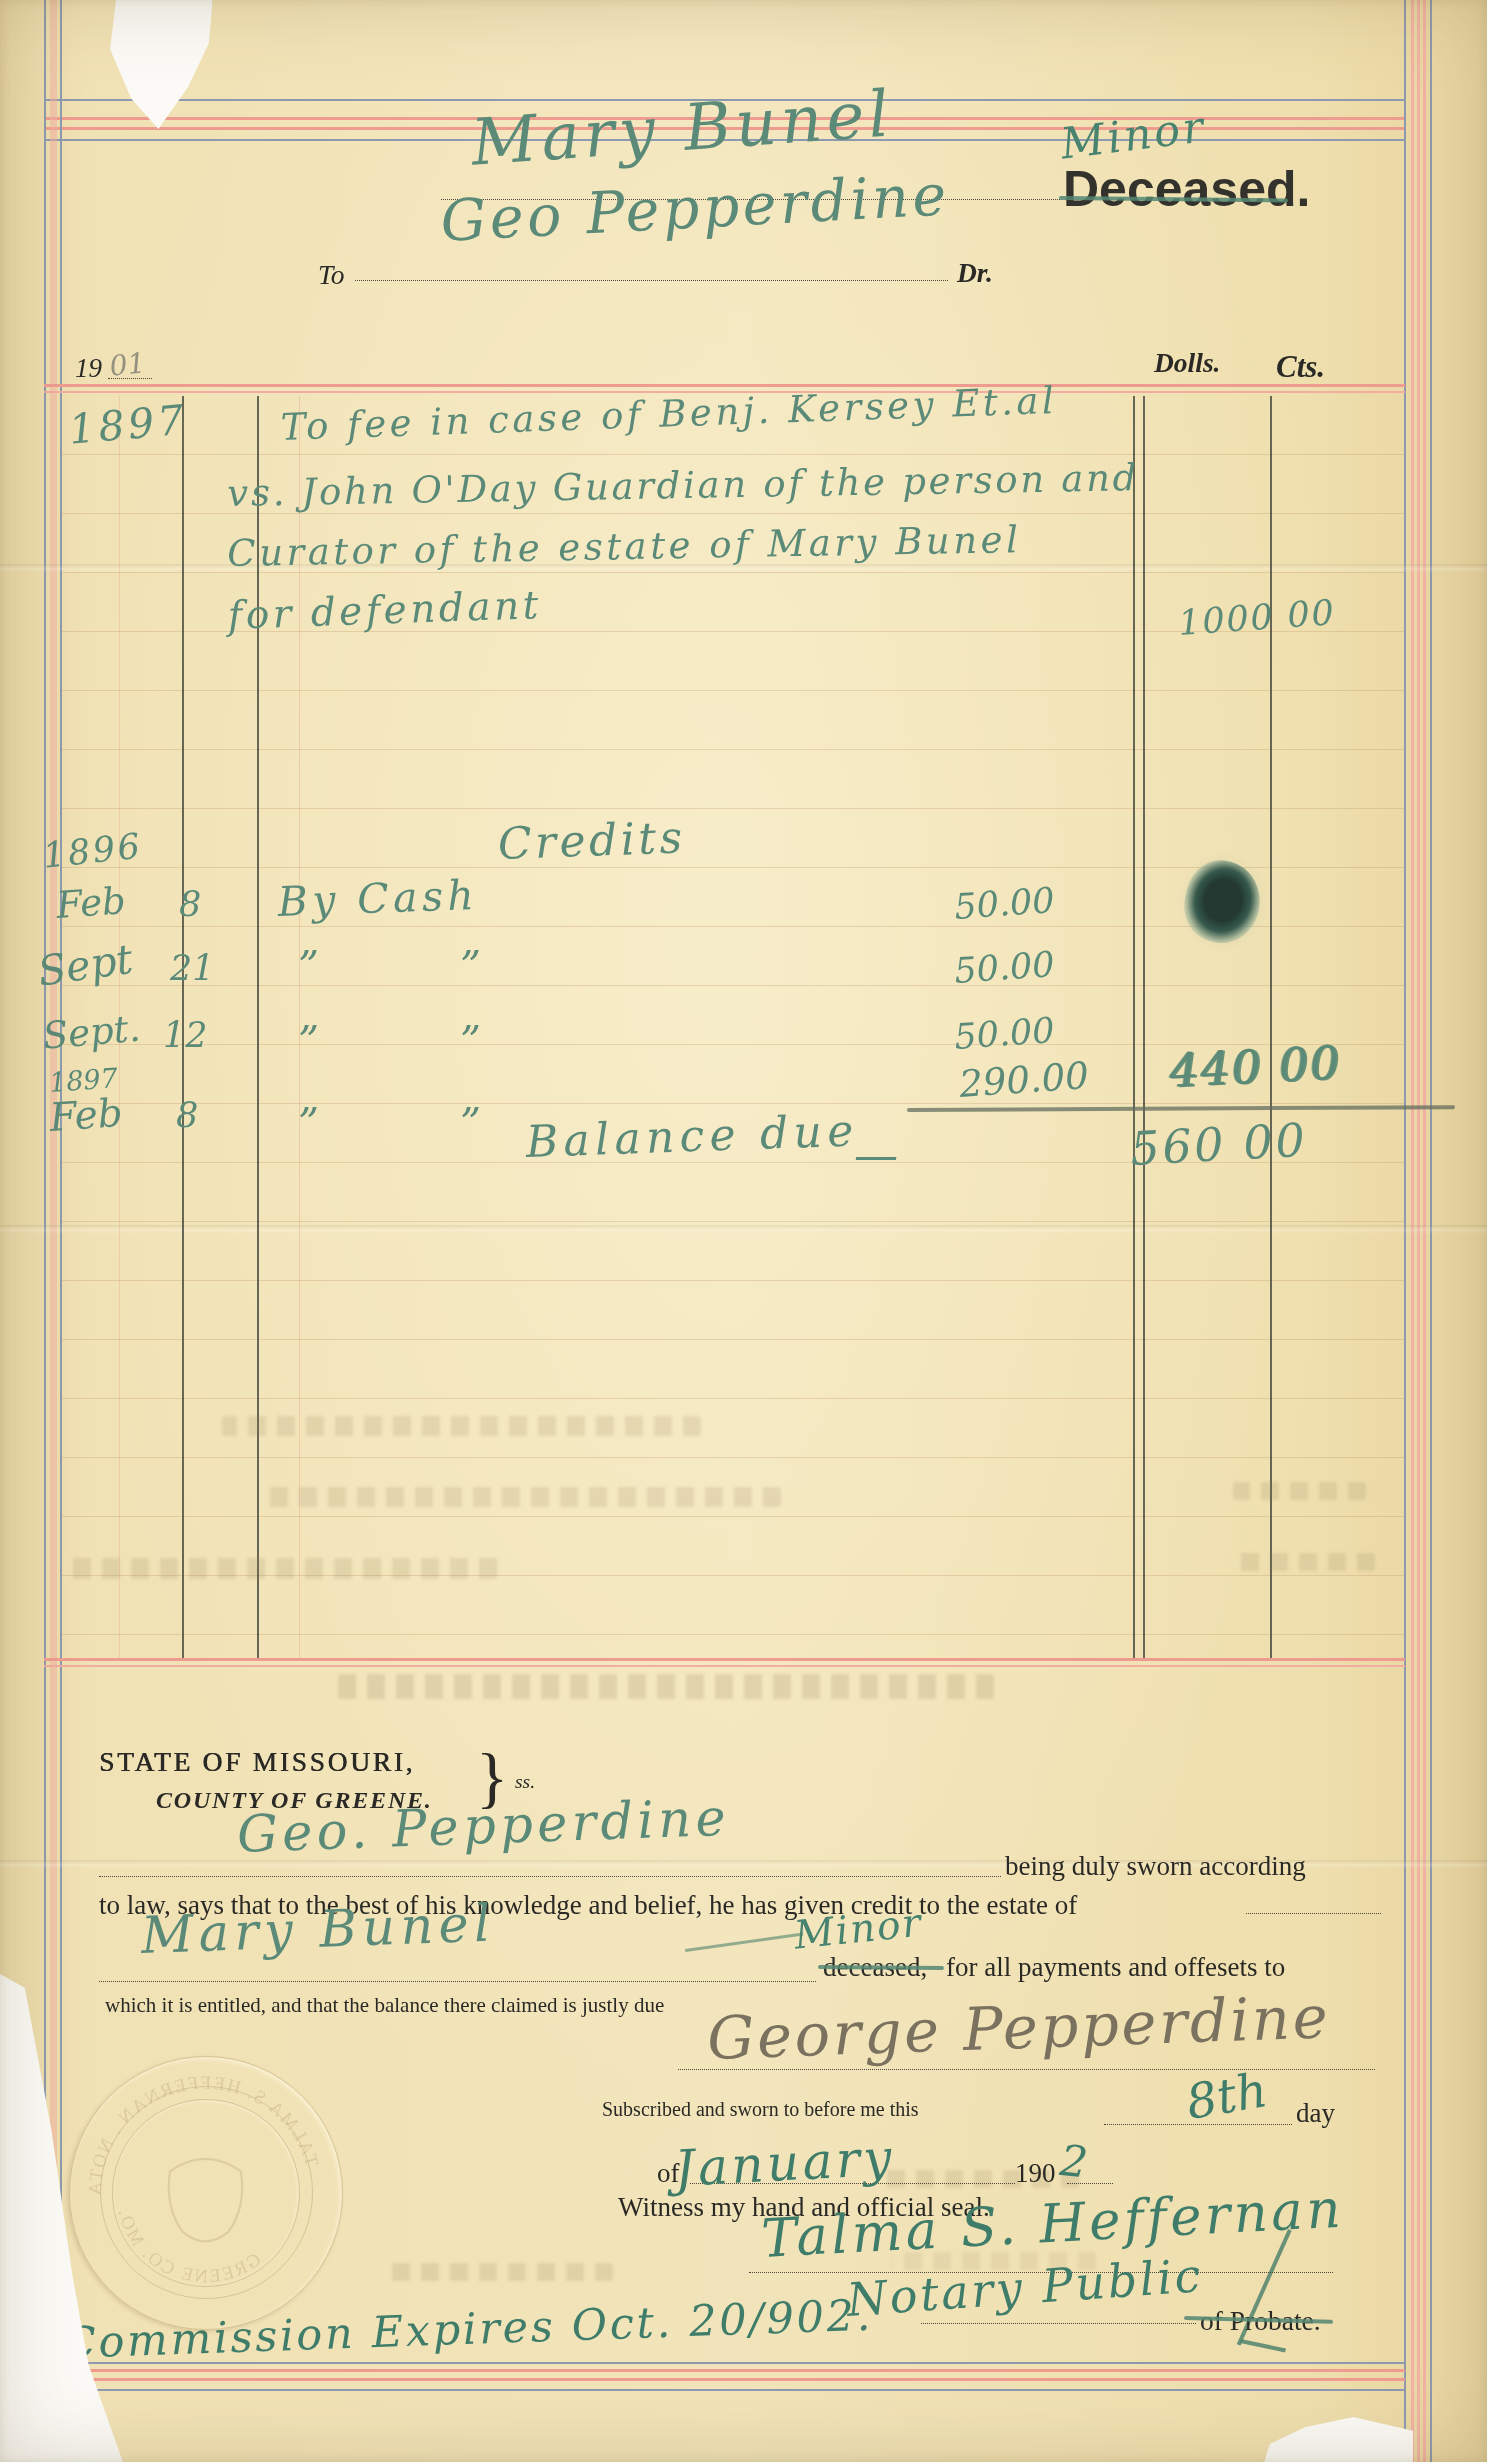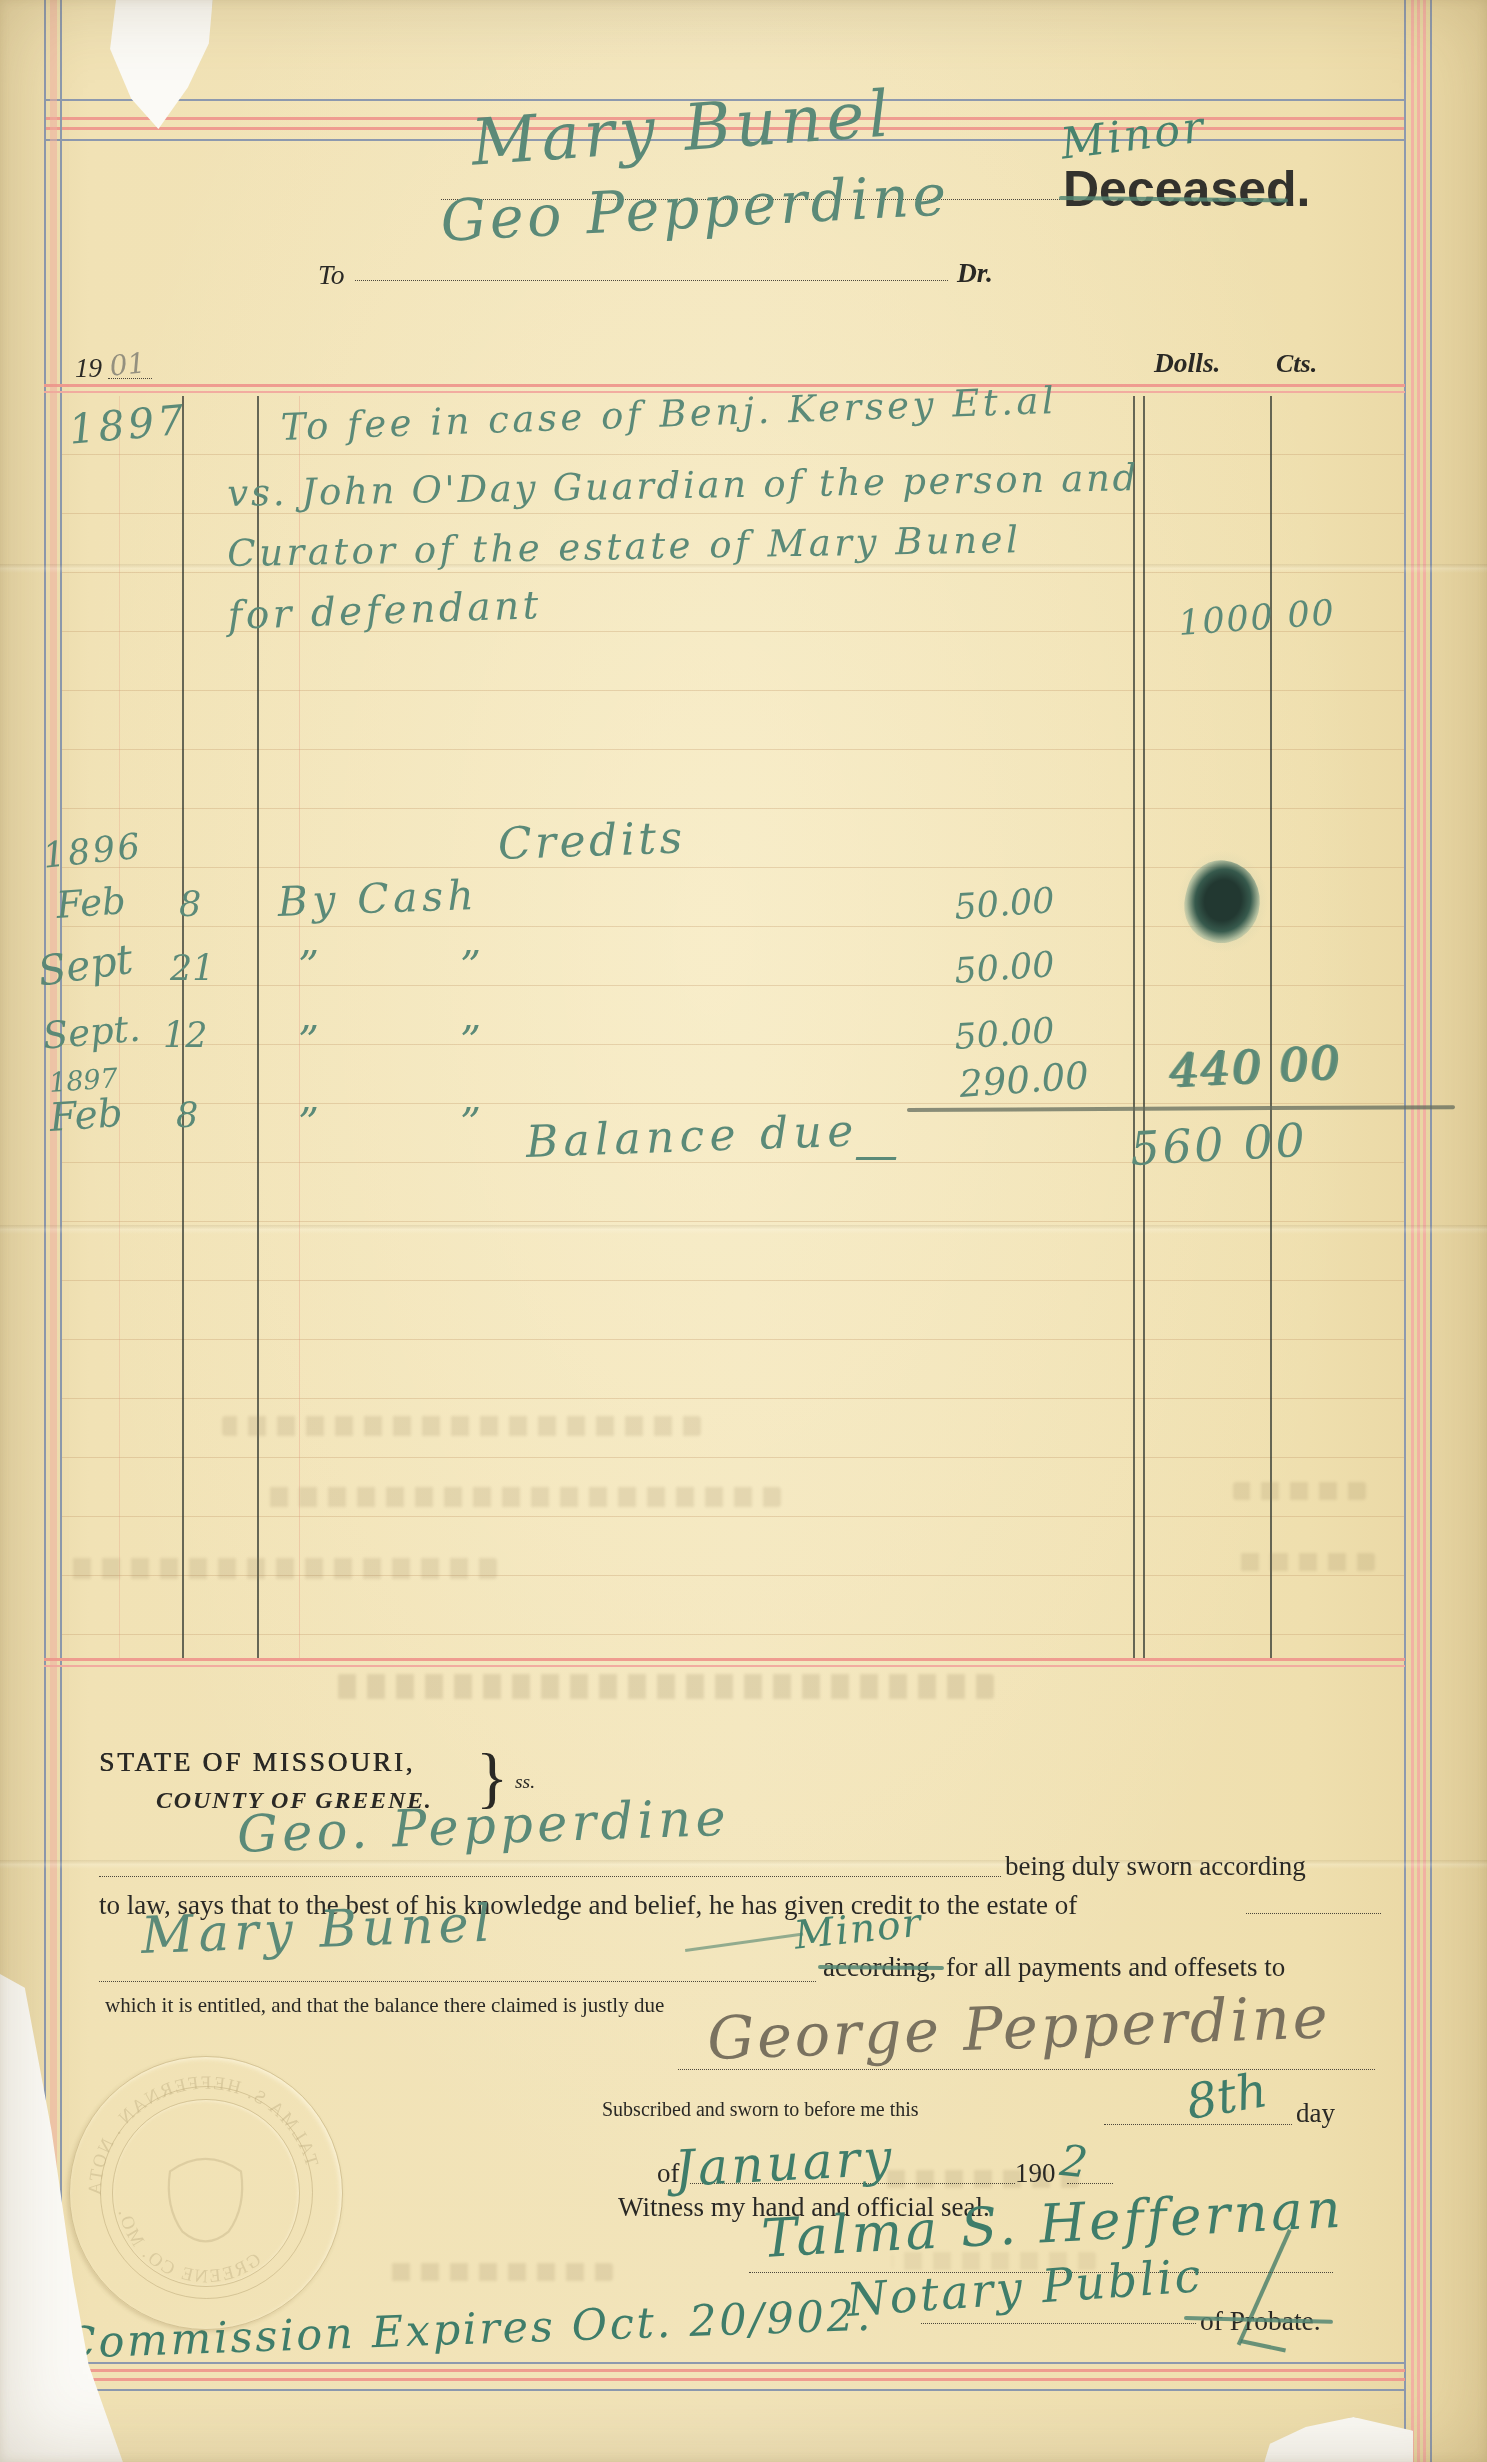--- a/index.html
+++ b/index.html
@@ -82,21 +82,21 @@
 
   <span class="abs p it" style="left:318px;top:259px;font-size:27.5px;">To</span>
   <div class="dot" style="left:355px;top:280px;width:593px;"></div>
   <span class="abs hw green" style="left:439px;top:188px;font-size:57px;letter-spacing:3.5px;transform:rotate(-3deg);">Geo Pepperdine</span>
   <span class="abs p it bd" style="left:957px;top:257px;font-size:27.5px;">Dr.</span>
 
   <span class="abs p it" style="left:75px;top:353px;font-size:27px;">19</span>
   <div class="dot" style="left:108px;top:378px;width:44px;"></div>
   <span class="abs hw pencil" style="left:108px;top:350px;font-size:28px;transform:rotate(-6deg);">01</span>
   <span class="abs p it bd" style="left:1154px;top:347px;font-size:27.5px;">Dolls.</span>
-  <span class="abs p it bd" style="left:1276px;top:349px;font-size:26px;">Cts.</span>
+  <span class="abs p it bd" style="left:1276px;top:349px;font-size:31px;">Cts.</span>
 
   <div class="hline red3 abs" style="top:384px;"></div>
   <div class="hline red2 abs" style="top:391px;"></div>
   <div class="rowlines"></div>
   <div class="vline" style="left:182px;top:396px;height:1262px;"></div>
   <div class="vline" style="left:257px;top:396px;height:1262px;"></div>
   <div class="vline" style="left:1133px;top:396px;height:1262px;"></div>
   <div class="vline" style="left:1143px;top:396px;height:1262px;"></div>
   <div class="vline" style="left:1270px;top:396px;height:1262px;"></div>
   <div class="abs" style="left:119px;top:396px;width:0.9px;height:1262px;background:rgba(225,140,120,.25);"></div>
@@ -163,21 +163,21 @@
   <div class="dot" style="left:99px;top:1876px;width:902px;"></div>
   <span class="abs p" style="left:1005px;top:1851px;font-size:27px;">being duly sworn according</span>
 
   <span class="abs p" style="left:99px;top:1890px;font-size:27px;">to law, says that to the best of his knowledge and belief, he has given credit to the estate of</span>
   <div class="dot" style="left:1246px;top:1913px;width:135px;"></div>
 
   <span class="abs hw green" style="left:140px;top:1906px;font-size:51px;letter-spacing:5.3px;transform:rotate(-2deg);">Mary Bunel</span>
   <div class="dot" style="left:99px;top:1981px;width:717px;"></div>
   <div class="flour" style="left:685px;top:1949px;width:119px;height:2.7px;transform:rotate(-8deg);opacity:.7;"></div>
   <span class="abs hw green2" style="left:792px;top:1913px;font-size:39px;transform:rotate(-6deg);letter-spacing:1.8px;">Minor</span>
-  <span class="abs p" style="left:823px;top:1952px;font-size:27px;">according,</span>
+  <span class="abs p" style="left:823px;top:1952px;font-size:27px;">deceased,</span>
   <div class="strike-green" style="left:818px;top:1965px;width:126px;transform:rotate(.5deg);height:3.5px;"></div>
   <span class="abs p" style="left:946px;top:1952px;font-size:27px;">for all payments and  offesets to</span>
   <span class="abs p" style="left:99px;top:1993px;font-size:21px;margin-left:6px;">which it is entitled, and that the balance there claimed is justly due</span>
 
   <span class="abs hw brown" style="left:706px;top:2004px;font-size:59px;letter-spacing:2.7px;transform:rotate(-2deg);opacity:.9;">George Pepperdine</span>
   <div class="dot" style="left:678px;top:2069px;width:697px;"></div>
 
   <span class="abs p" style="left:602px;top:2098px;font-size:20px;">Subscribed and sworn to before me this</span>
   <div class="dot" style="left:1104px;top:2124px;width:188px;"></div>
   <span class="abs hw teal" style="left:1182px;top:2075px;font-size:48px;transform:rotate(-10deg);">8th</span>

